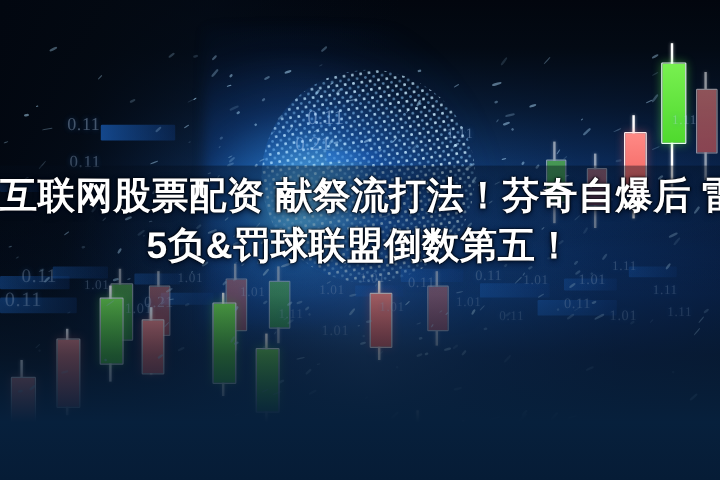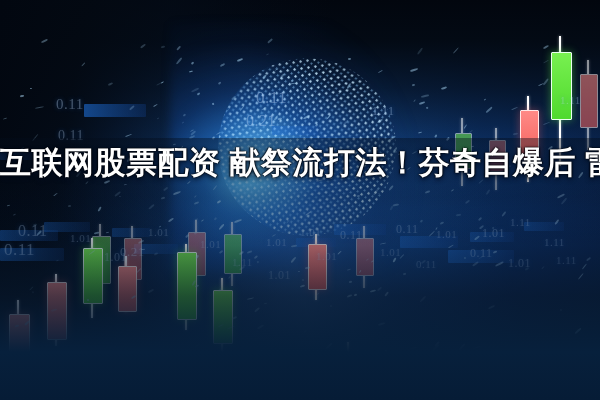--- a/index.html
+++ b/index.html
@@ -574,15 +574,16 @@
       <div class="num" style="left: 556px; top: 254px; font-size: 11px; opacity: 0.46;">1.11</div>
       <div class="num" style="left: 416px; top: 258px; font-size: 11px; opacity: 0.44;">0.11</div>
       <div class="num" style="left: 380px; top: 246px; font-size: 11px; opacity: 0.44;">1.01</div>
     </div>
 
   <div class="layer" id="bg-bottomdark"></div>
 
   <div id="headline-scrim"></div>
   <div id="headline">
     <span class="line">互联网股票配资 献祭流打法！芬奇自爆后 雷霆5胜</span>
+    <span class="line">5负&amp;罚球联盟倒数第五！</span>
   </div>
 
 </div>
 
 </body></html>

